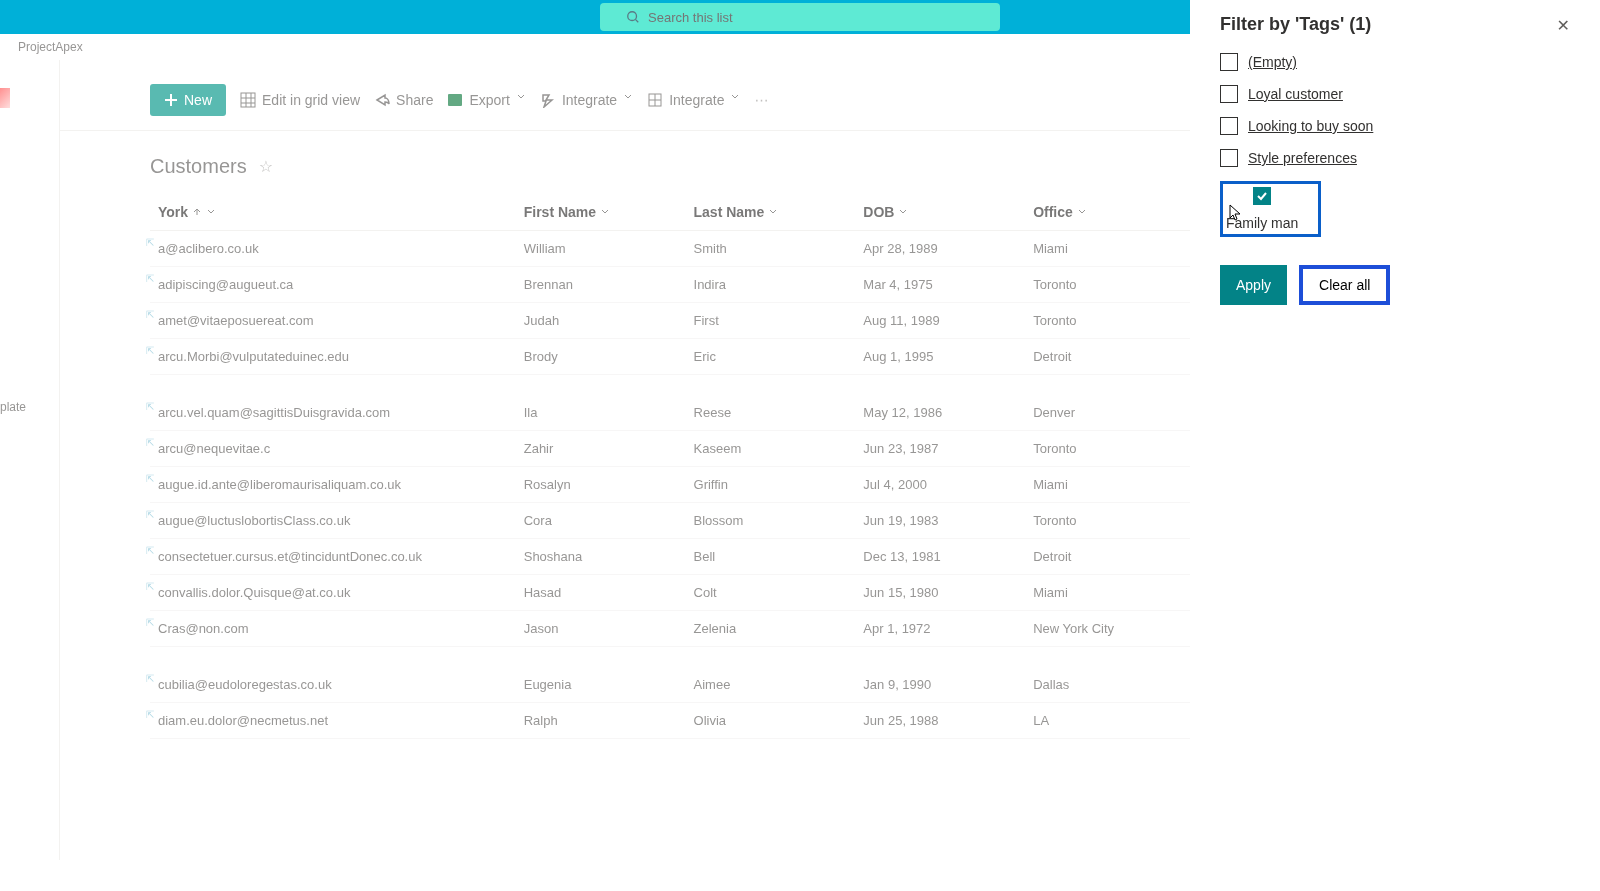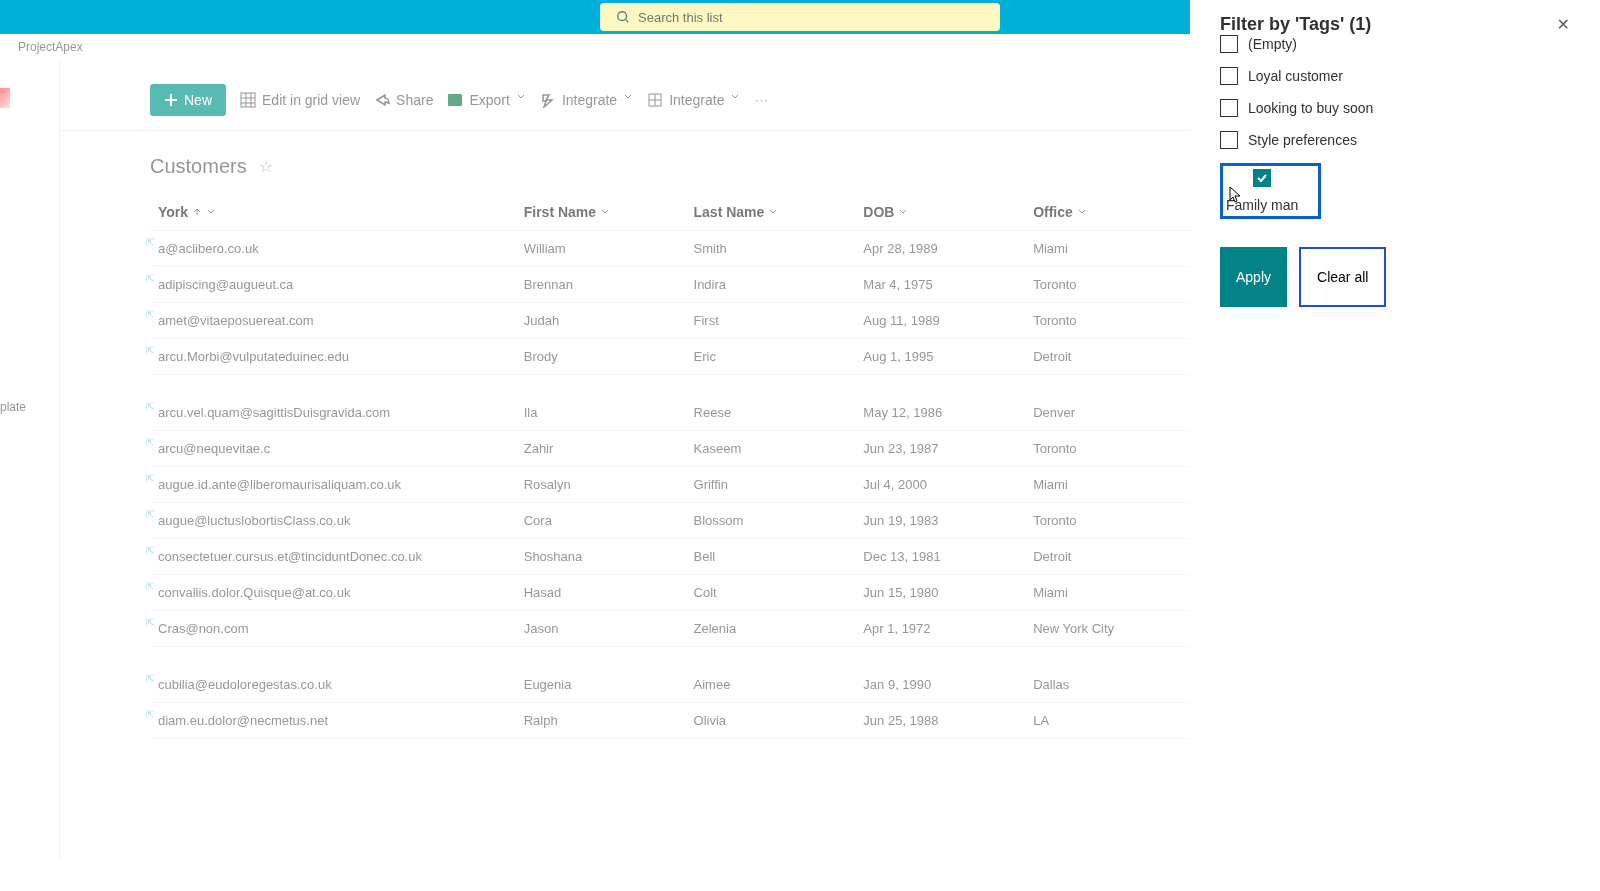--- a/index.html
+++ b/index.html
@@ -1,18 +1,18 @@
 <!DOCTYPE html>
 <html><head>
 <meta charset="utf-8">
 <style>
 * { box-sizing: border-box; margin: 0; padding: 0; }
 body { font-family: 'Segoe UI', Arial, sans-serif; font-size: 14px; color: #323130; background: #fff; overflow: hidden; }
 .top-bar { height: 34px; background: #00b0d8; display: flex; align-items: center; justify-content: center; position: relative; }
-.search-box { width: 400px; height: 28px; background: #fef9c3; border-radius: 4px; display: flex; align-items: center; padding: 0 16px; color: #5a7a85; }
+.search-box { width: 400px; height: 28px; background: #5eead4; border-radius: 4px; display: flex; align-items: center; padding: 0 26px; color: #5a7a85; }
 .search-box svg { width: 14px; height: 14px; margin-right: 8px; }
 .search-box input { border: none; background: transparent; font-size: 13px; flex: 1; color: #5a7a85; outline: none; }
 .breadcrumb { font-size: 12px; color: #605e5c; padding: 6px 18px; }
 .main-area { display: flex; }
 .left-nav { width: 60px; min-width: 60px; border-right: 1px solid #edebe9; min-height: 800px; position: relative; }
 .left-nav .logo-hint { position: absolute; top: 28px; left: 0; width: 10px; height: 20px; background: linear-gradient(135deg,#f55,#fcc); }
 .left-nav .nav-text { position: absolute; font-size: 12px; color: #605e5c; left: -10px; }
 .content { flex: 1; padding: 0; position: relative; }
 .toolbar { display: flex; align-items: center; gap: 14px; padding: 14px 30px 14px 90px; border-bottom: 1px solid #edebe9; margin-top: 10px; }
 .new-btn { background: #009688; color: #fff; border: none; height: 32px; padding: 0 14px; border-radius: 3px; display: flex; align-items: center; gap: 6px; font-size: 14px; cursor: pointer; }
@@ -25,31 +25,31 @@
 .table-wrap { padding: 0 0 0 90px; }
 table { width: 100%; border-collapse: collapse; }
 th { text-align: left; font-weight: 600; font-size: 14px; color: #323130; padding: 10px 8px; border-bottom: 1px solid #edebe9; }
 th .hdr { display: inline-flex; align-items: center; gap: 4px; }
 th svg { width: 10px; height: 10px; color: #605e5c; }
 td { padding: 10px 8px; font-size: 13px; color: #605e5c; border-bottom: 1px solid #f3f2f1; }
 td.title-cell { color: #605e5c; position: relative; }
 td.title-cell .share-ic { color: #8cc6d8; font-size: 10px; position: absolute; left: -4px; top: 6px; }
 .overlay { position: fixed; left: 0; top: 34px; right: 0; bottom: 0; background: rgba(255,255,255,0.35); pointer-events: none; }
 .filter-panel { position: fixed; right: 0; top: 0; width: 410px; bottom: 0; background: #fff; padding: 14px 30px; z-index: 100; }
-.filter-hdr { display: flex; justify-content: space-between; align-items: center; }
+.filter-hdr { display: flex; justify-content: space-between; align-items: flex-end; margin-bottom: 18px; }
 .filter-hdr h3 { font-size: 18px; font-weight: 600; }
 .filter-hdr .close { font-size: 16px; color: #605e5c; cursor: pointer; background:none; border:none; }
-.filter-option { display: flex; align-items: center; gap: 10px; margin-bottom: 14px; cursor: pointer; }
+.filter-option { display: flex; align-items: center; gap: 10px; margin-bottom: 14px; cursor: pointer; text-decoration: underline; }
 .checkbox { width: 18px; height: 18px; border: 1px solid #323130; display: flex; align-items: center; justify-content: center; }
 .checkbox.checked { background: #038387; border-color: #038387; color: #fff; }
 .highlight-box { border: 3px solid #0a5fc9; padding: 3px 20px 3px 3px; display: inline-flex; align-items: center; gap: 10px; position: relative; }
 .cursor-ic { position: absolute; left: 6px; top: 20px; }
 .filter-actions { display: flex; gap: 12px; margin-top: 6px; }
 .btn-apply { background: #038387; color: #fff; border: none; padding: 8px 16px; cursor: pointer; font-size: 14px; }
-.btn-clear { background: #fff; border: 2px solid #1d4ed8; padding: 20px 16px; cursor: pointer; font-size: 14px; }
+.btn-clear { background: #fff; border: 4px solid #1d4ed8; padding: 8px 16px; cursor: pointer; font-size: 14px; }
 .spacer-row td { border: none; height: 18px; }
 </style>
 </head>
 <body>
 
 <div class="top-bar">
   <div class="search-box">
     <svg viewBox="0 0 16 16" fill="none" stroke="currentColor" stroke-width="1.5">
         <circle cx="7" cy="7" r="5"></circle>
         <path d="M11 11l3 3"></path>

